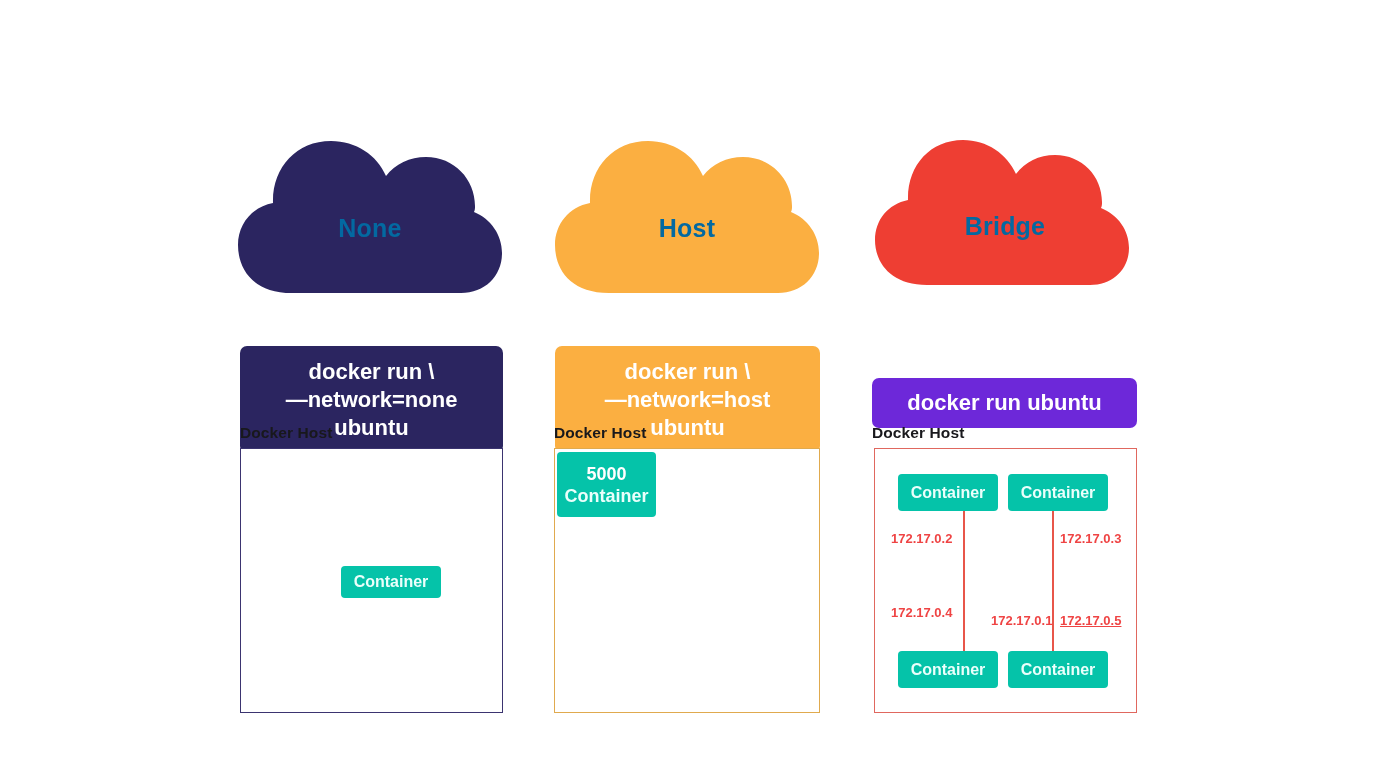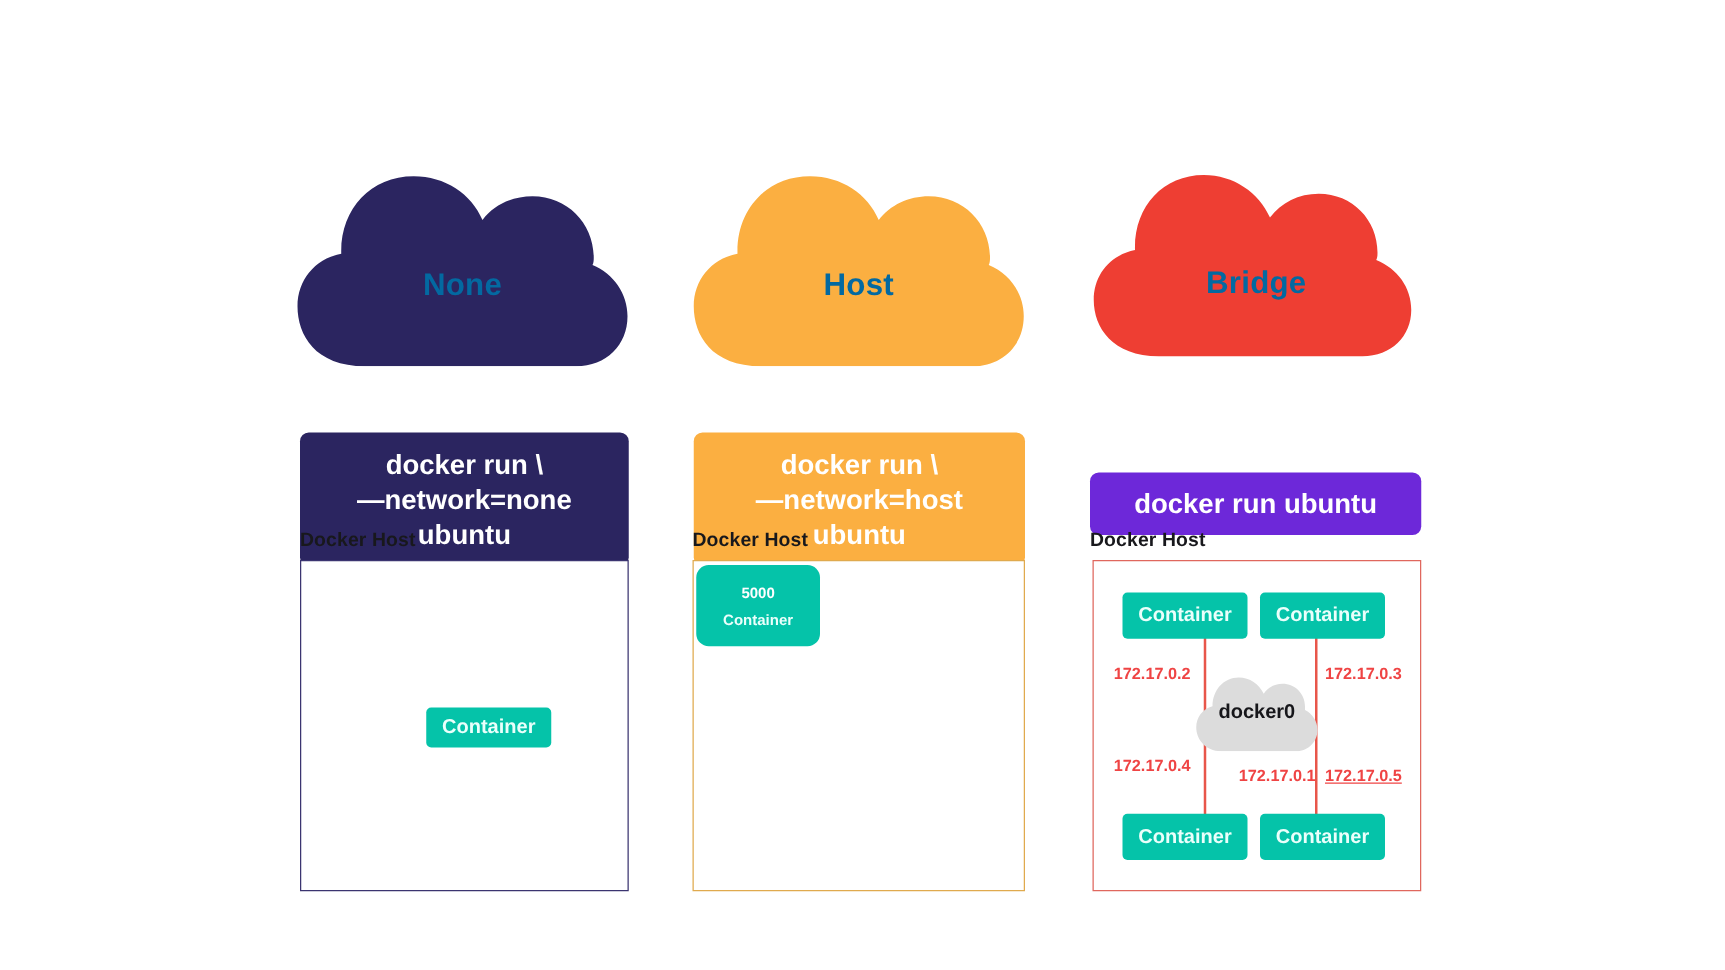--- a/index.html
+++ b/index.html
@@ -91,21 +91,21 @@
     color: #eafffb;
     font-size: 16px;
     font-weight: 700;
     display: flex;
     flex-direction: column;
     align-items: center;
     justify-content: center;
     box-sizing: border-box;
     line-height: 22px;
   }
-  .chip.big { font-size: 12px; border-radius: 10px; }
+  .chip.big { font-size: 18px; }
   .chip .port { color: #ffffff; }
 
   
   .wire {
     position: absolute;
     width: 1.6px;
     background: #e8564a;
   }
   .ip {
     position: absolute;
@@ -217,36 +217,20 @@
 
     <div class="cmd" style="left:17px; top:330px; width:265px; height:50px; background:#6d28d9;">docker run ubuntu</div>
 
     <div class="host-label" style="left:17px; top:424px;">Docker Host</div>
 
     <div class="host-box" style="left:19px; top:448px; width:263px; height:265px; border-color:#e0675e;">
 
       <div class="wire" style="left:88px; top:60px; height:147px;"></div>
       <div class="wire" style="left:177px; top:60px; height:147px;"></div>
 
-      <div class="dcloud-wrap" style="left:78px; top:86px; width:105px; height:66px;">
-        <svg width="105" height="66" viewBox="0 0 105 66" aria-hidden="true">
-          <path d="M24,66
-                   C11,66 4,56 4,47
-                   C4,39 9,32 17,30
-                   C17,17 26,7 38,7
-                   C47,7 54,12 58,20
-                   C61,15 67,12 73,12
-                   C83,12 91,20 91,30
-                   C91,31 91,32 91,33
-                   C97,36 101,42 101,49
-                   C101,58 94,66 84,66
-                   Z" fill="#dcdcdc"></path>
-        </svg>
-        <div class="dcloud-label" style="top:26px;">docker0</div>
-      </div>
 
       <div class="chip" style="left:23px; top:25px; width:100px; height:37px;">
         <span>Container</span>
       </div>
       <div class="chip" style="left:133px; top:25px; width:100px; height:37px;">
         <span>Container</span>
       </div>
 
       <div class="chip" style="left:23px; top:202px; width:100px; height:37px;">
         <span>Container</span>

